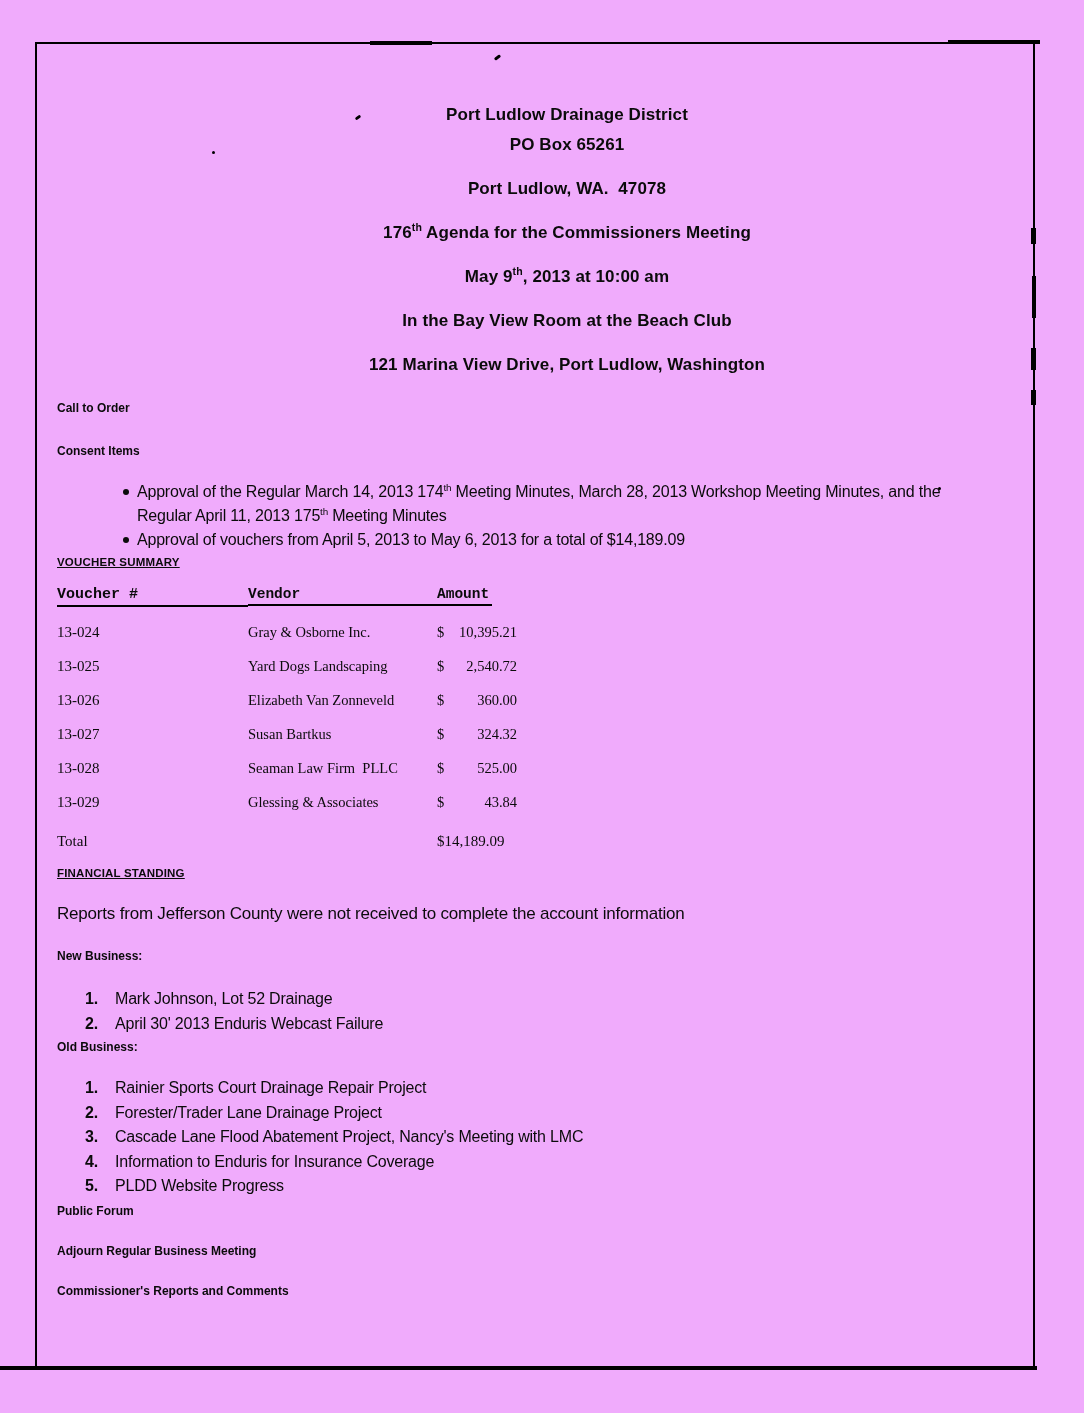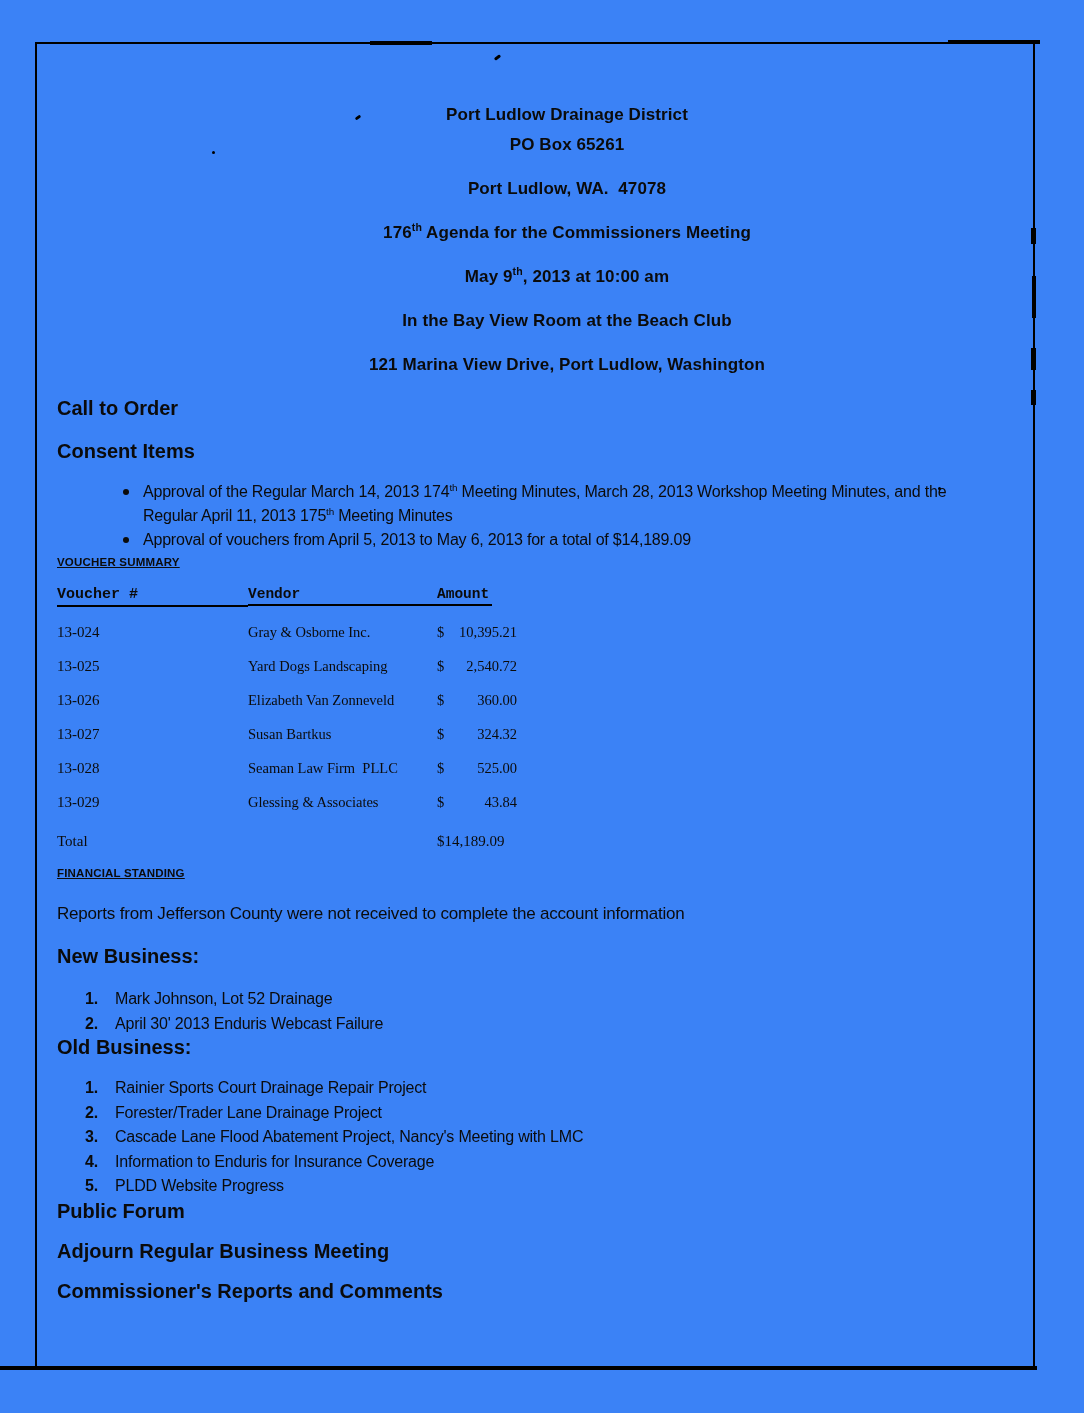--- a/index.html
+++ b/index.html
@@ -9,21 +9,21 @@
     width: 1084px;
     height: 1413px;
     overflow: hidden;
     font-family: "Liberation Sans", sans-serif;
     color: #0b0b0b;
   }
   .sheet {
     position: relative;
     width: 1084px;
     height: 1413px;
-    background: #3b82f6;
+    background: #f0abfc;
   }
   
   .frame {
     position: absolute;
     left: 35px;
     top: 42px;
     width: 1000px;
     height: 1325px;
     border-top: 2px solid #000;
     border-left: 2px solid #000;
@@ -70,39 +70,39 @@
     line-height: 30px;
     white-space: pre-wrap;
     letter-spacing: 0.1px;
   }
   .h-gap { margin-top: 14px; }
   sup { font-size: 62%; line-height: 0; }
 
   
   .section-h {
     margin: 0;
-    font-size: 20px;
+    font-size: 12px;
     font-weight: bold;
     line-height: 22px;
   }
   .mt-call { margin-top: 17px; }
   .mt-consent { margin-top: 21px; }
 
   
   .bullets { margin-top: 18px; }
   .bullet-item { display: flex; }
   .bullet-dot {
     flex: 0 0 auto;
     width: 6px; height: 6px;
     background: #0b0b0b;
     border-radius: 50%;
     margin: 9px 0 0 66px;
   }
   .bullet-text {
-    margin-left: 14px;
+    margin-left: 8px;
     max-width: 804px;
     font-size: 16px;
     line-height: 24px;
     letter-spacing: -0.2px;
   }
 
   
   .mini-title {
     display: inline-block;
     font-size: 11.5px;

